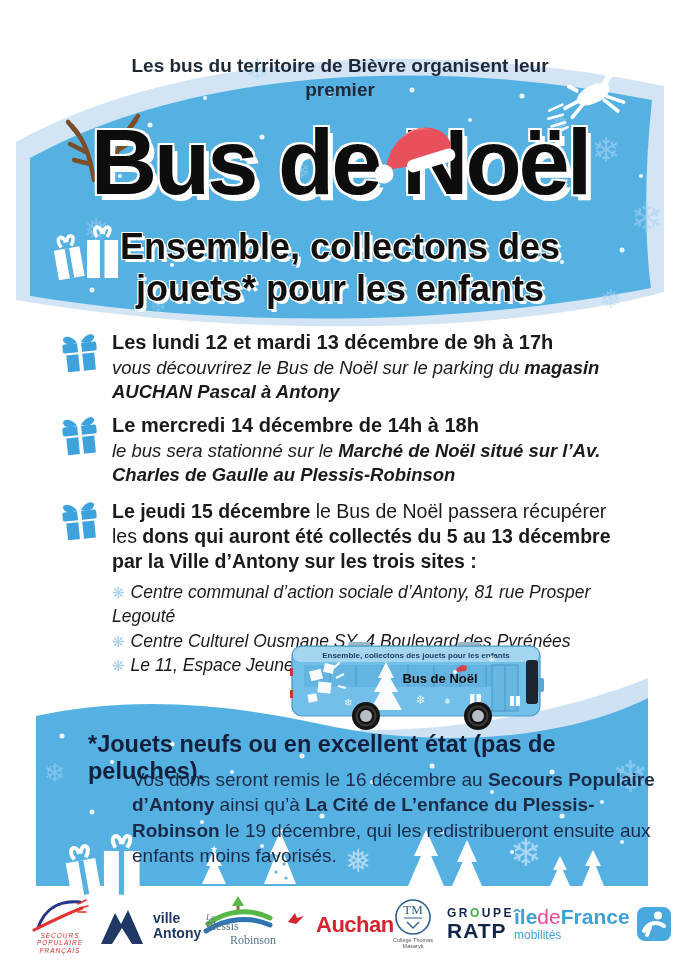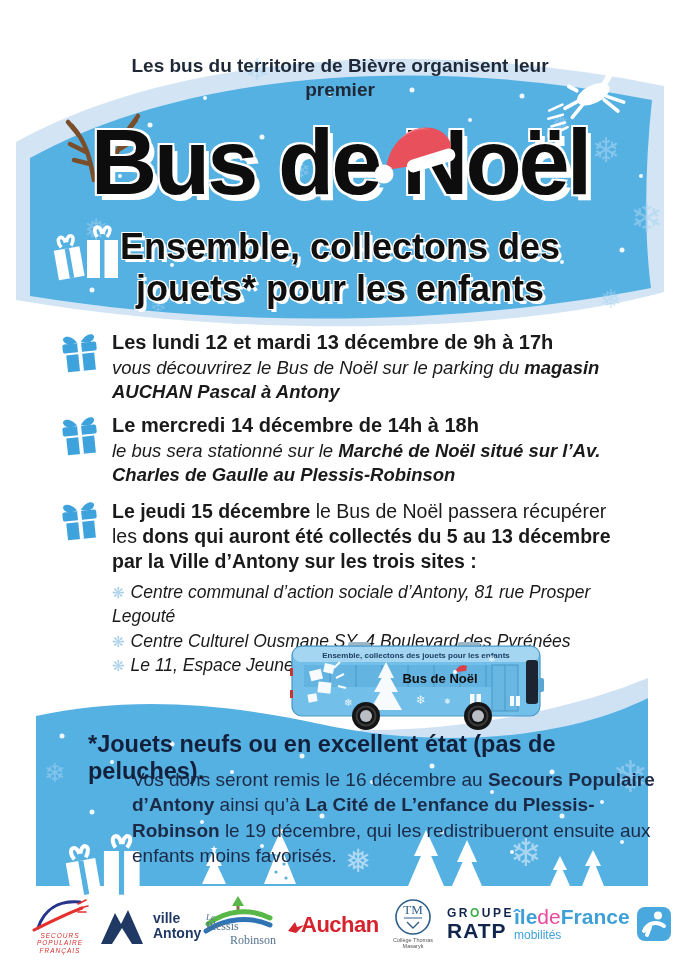--- a/index.html
+++ b/index.html
@@ -365,21 +365,21 @@
       <polygon points="38,0 44,10 32,10" fill="#58b847"></polygon>
       <rect x="36.5" y="10" width="3" height="4" fill="#8a6d4e"></rect>
       <path d="M8,28 C26,14 50,12 70,22" stroke="#58b847" stroke-width="5" fill="none" stroke-linecap="round"></path>
       <path d="M6,35 C26,22 50,20 70,29" stroke="#2f74b5" stroke-width="5" fill="none" stroke-linecap="round"></path>
       <text x="6" y="24" font-size="9" fill="#56748f" font-family="Liberation Serif, serif" font-style="italic">Le</text>
       <text x="6" y="34" font-size="12" fill="#56748f" font-family="Liberation Serif, serif">Plessis</text>
       <text x="30" y="48" font-size="12" fill="#56748f" font-family="Liberation Serif, serif">Robinson</text>
     </svg>
   </div>
 
-  <div class="abs logo" style="left:288px;top:912px;display:flex;align-items:flex-end;">
+  <div class="abs logo" style="left:288px;top:912px;display:flex;align-items:center;gap:15px;">
     <svg width="16" height="16" viewBox="0 0 16 16" style="margin-right:-3px;margin-top:-8px;">
       <polygon points="0,9 7,0 9,5 16,3 8,11" fill="#d6232e"></polygon>
     </svg>
     <span class="auchan-txt">Auchan</span>
   </div>
 
   <div class="abs logo" style="left:392px;top:898px;width:42px;text-align:center;">
     <svg width="38" height="38" viewBox="0 0 38 38" style="margin:0 auto;">
       <circle cx="19" cy="19" r="17" fill="none" stroke="#2e5f8a" stroke-width="1.6"></circle>
       <text x="19" y="16" font-size="13" text-anchor="middle" fill="#2e5f8a" font-family="Liberation Serif, serif">TM</text>

